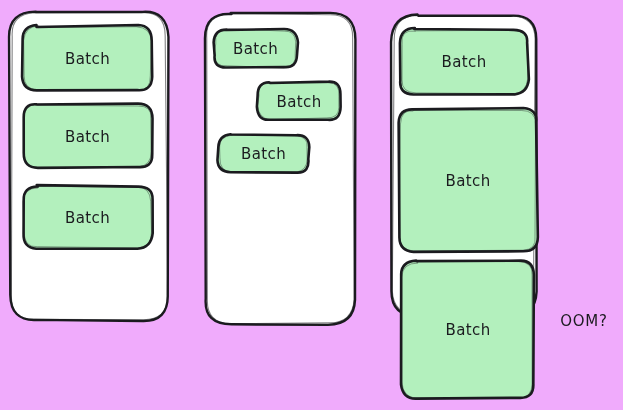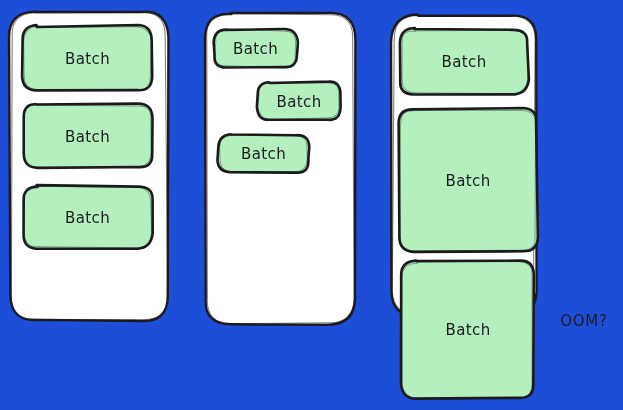--- a/index.html
+++ b/index.html
@@ -8,21 +8,21 @@
     padding: 0;
     background: #ffffff;
   }
   body {
     font-family: "DejaVu Sans", sans-serif;
   }
   #canvas {
     position: relative;
     width: 623px;
     height: 410px;
-    background: #1d4ed8;
+    background: #f0abfc;
     overflow: hidden;
   }
   #sketch {
     position: absolute;
     left: 0;
     top: 0;
     width: 623px;
     height: 410px;
   }
   .batch-label {

